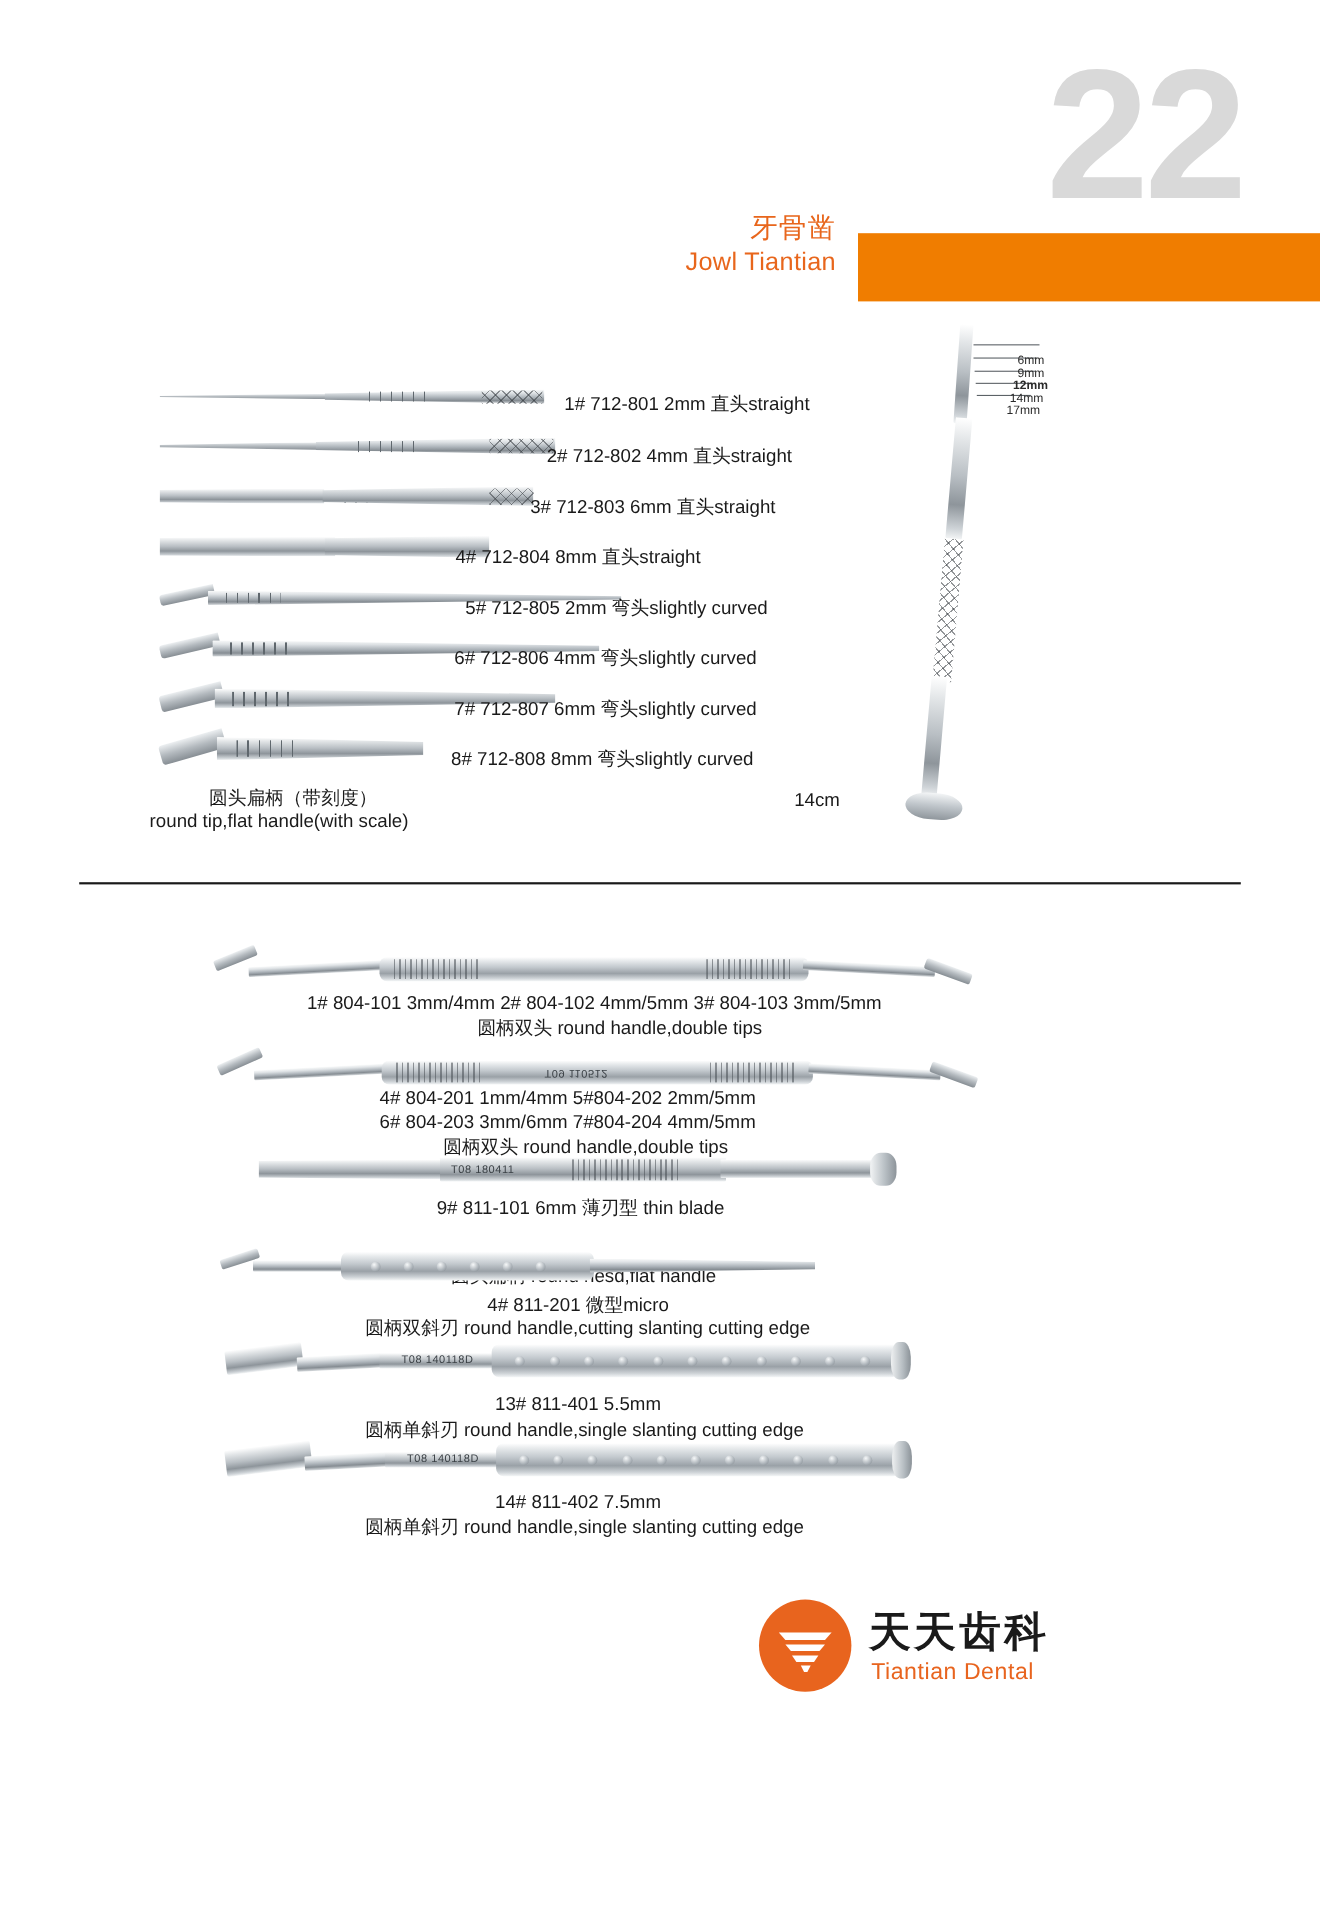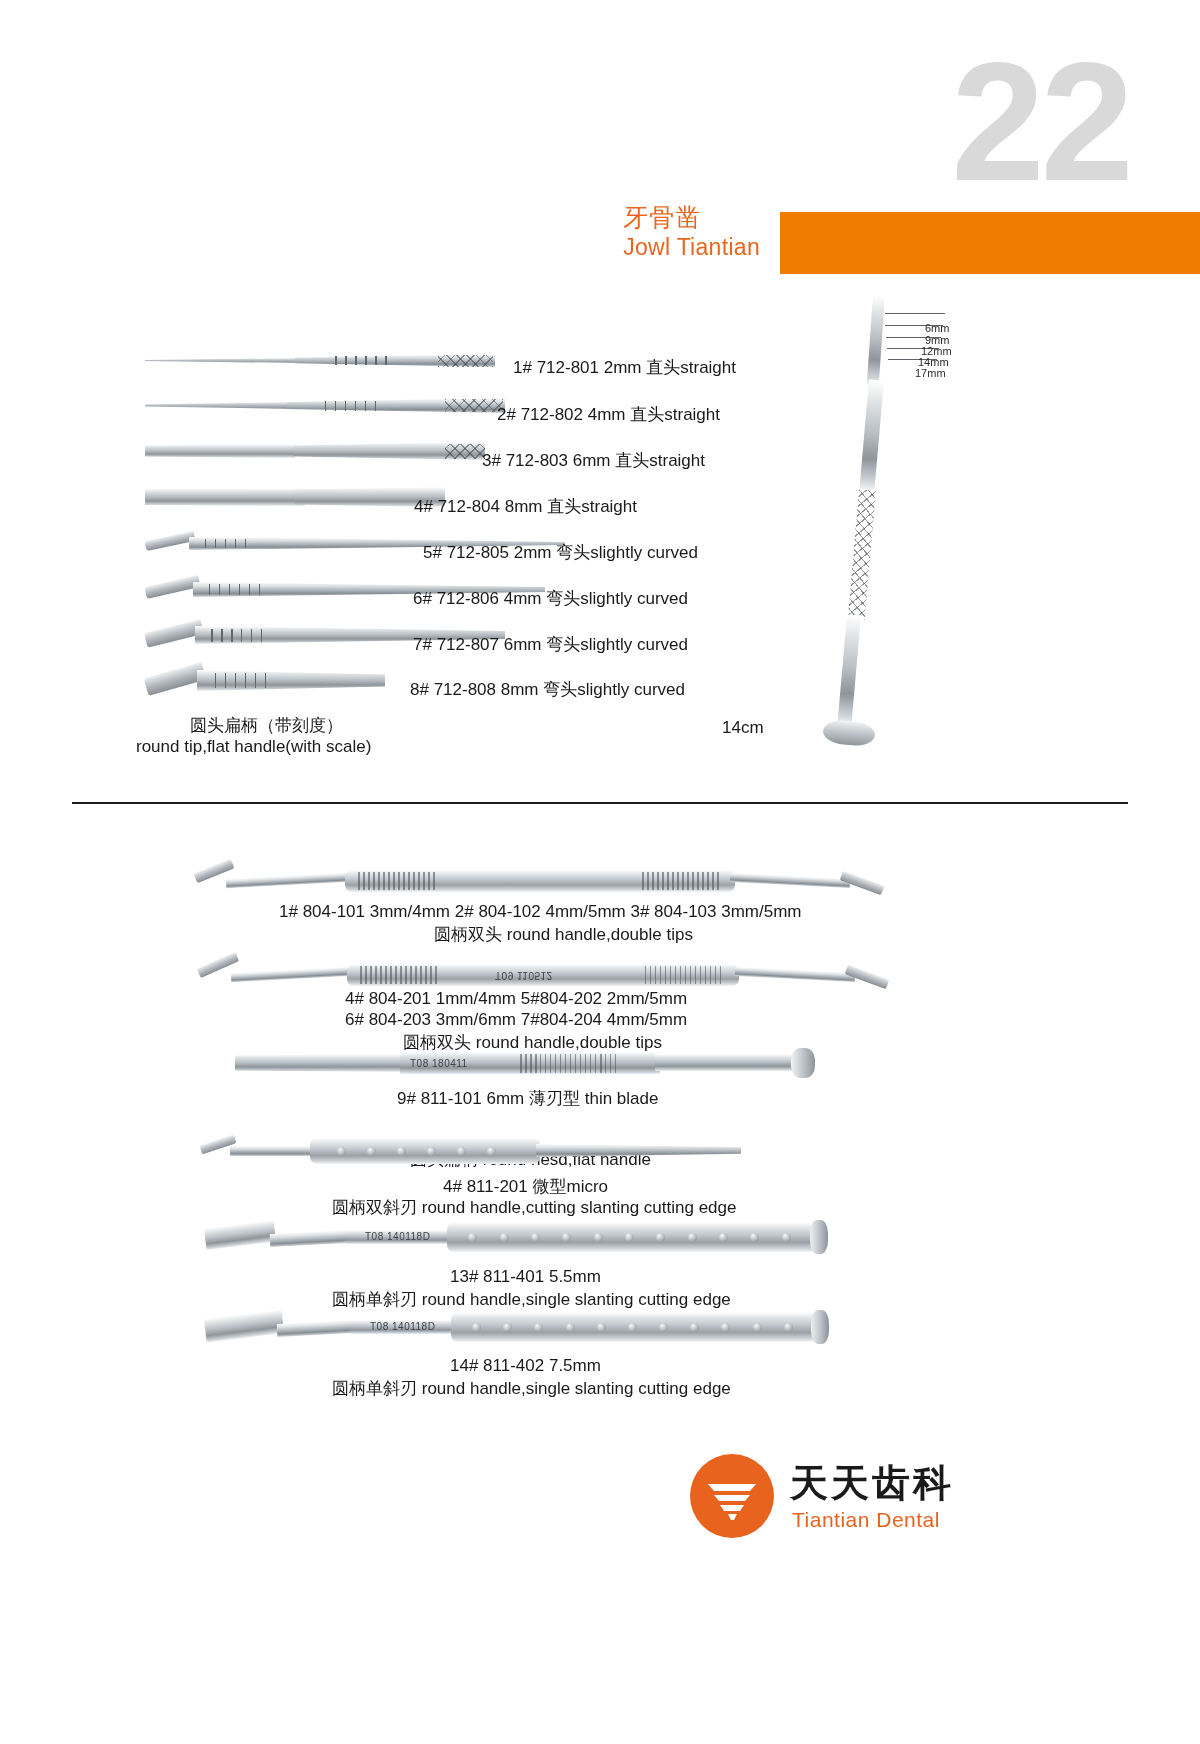--- a/index.html
+++ b/index.html
@@ -32,21 +32,22 @@
     position: absolute;
     left: 780px;
     top: 212px;
     width: 420px;
     height: 62px;
     background: #f07d00;
   }
   .title-block {
     position: absolute;
     right: 440px;
-    top: 202px;
+    top: 192px;
+    text-align: right;
     line-height: 1.22;
     margin-left: 36px;
   }
   .title-cn {
     font-size: 25px;
     color: #e8661c;
     font-weight: normal;
     letter-spacing: 1px;
   }
   .title-en {
@@ -284,21 +285,21 @@
   <div style="position:absolute; left:88px; top:436px; width:52px; height:24px; border-radius:50%/60%;
               background: linear-gradient(to bottom, #f3f5f6, #c2c8cd 45%, #8f969c 100%); transform:rotate(5deg);"></div>
 
   <div class="v-rule" style="left:150px; top:28px; width:60px;"></div>
   <div class="v-rule" style="left:150px; top:40px; width:58px;"></div>
   <div class="v-rule" style="left:151px; top:52px; width:55px;"></div>
   <div class="v-rule" style="left:152px; top:63px; width:52px;"></div>
   <div class="v-rule" style="left:153px; top:74px; width:49px;"></div>
   <div class="tiny" style="left:190px; top:37px;">6mm</div>
   <div class="tiny" style="left:190px; top:49px;">9mm</div>
-  <div class="tiny" style="left:186px; top:60px;">12mm</div>
+  <div class="tiny" style="left:186px; top:60px;font-weight:bold;">12mm</div>
   <div class="tiny" style="left:183px; top:71px;">14mm</div>
   <div class="tiny" style="left:180px; top:82px;">17mm</div>
 </div>
 <div class="lbl" style="left:722px; top:718px;">14cm</div>
 
 <div class="divider"></div>
 
 <div class="instr" style="left:190px; top:854px; width:700px; height:50px;">
   <div class="tip-taper" style="left:4px; top:12px; width:40px; height:10px; transform:rotate(-22deg); border-radius:2px;"></div>
   <div class="shaft slim" style="left:36px; top:22px; width:125px; height:9px; transform:rotate(-3deg);"></div>

